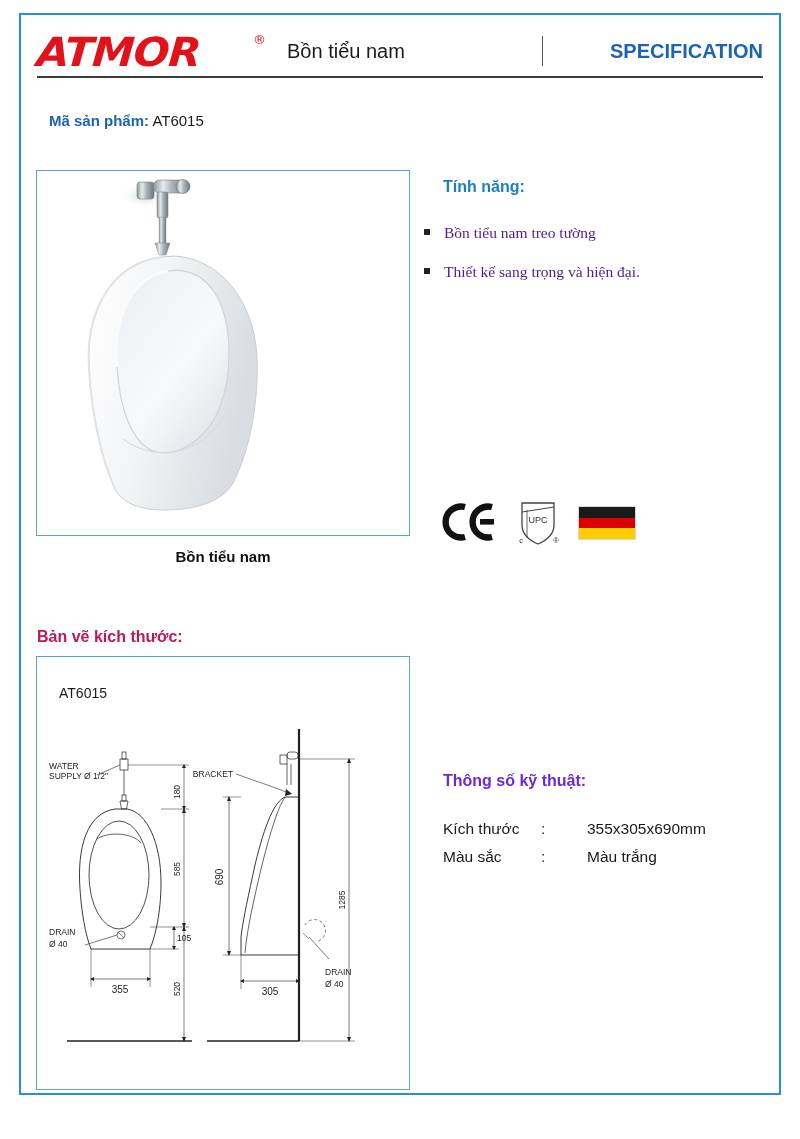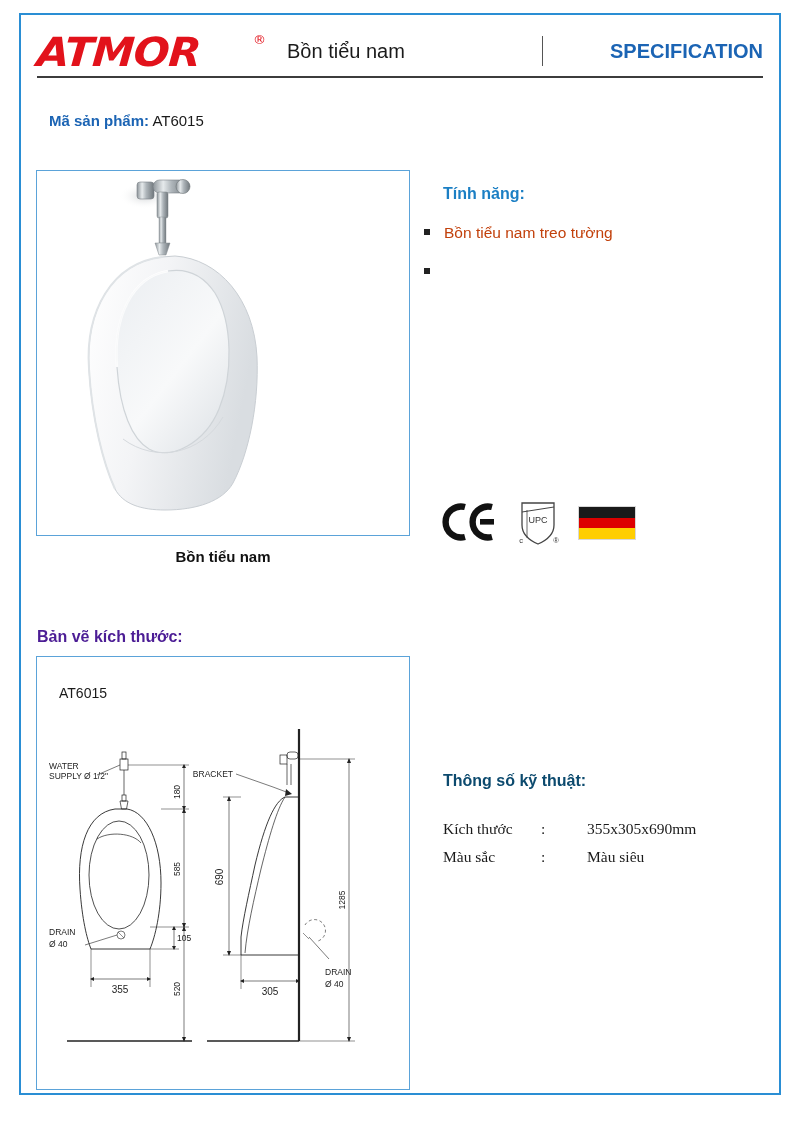--- a/index.html
+++ b/index.html
@@ -140,36 +140,36 @@
   .urinal-svg { position: absolute; left: 0; top: 0; }
 
   
   .features-title {
     position: absolute;
     left: 443px;
     top: 178px;
     font-size: 16px;
     font-weight: bold;
     color: #1b7fc4;
-    margin-top: 7px;
   }
   .features-list {
     position: absolute;
     left: 420px;
     top: 222px;
     width: 340px;
   }
   .feature-item {
     position: relative;
     padding-left: 24px;
     margin-bottom: 17px;
     font-size: 15.5px;
     line-height: 1.42;
-    color: #c2410c;
+    color: #4c1d95;
     text-align: justify;
+    font-family: Liberation Serif, serif;
   }
   .feature-item:last-child { margin-bottom: 0; }
   .feature-item .bullet {
     position: absolute;
     left: 4px;
     top: 7px;
     width: 6px;
     height: 6px;
     background: #222;
   }
@@ -204,21 +204,21 @@
   }
   .flag-band { width: 100%; height: 33.33%; }
 
   
   .drawing-title {
     position: absolute;
     left: 37px;
     top: 628px;
     font-size: 16px;
     font-weight: bold;
-    color: #4c1d95;
+    color: #be185d;
   }
   .drawing-box {
     position: absolute;
     left: 36px;
     top: 656px;
     width: 374px;
     height: 434px;
     border: 1px solid #5ba3d9;
     background: #fff;
     box-sizing: border-box;
@@ -231,30 +231,29 @@
     color: #1a1a1a;
   }
 
   
   .tech-title {
     position: absolute;
     left: 443px;
     top: 772px;
     font-size: 16px;
     font-weight: bold;
-    color: #0c4a6e;
+    color: #6d28d9;
   }
   .tech-rows {
     position: absolute;
     left: 443px;
     top: 820px;
     width: 320px;
     font-size: 15.5px;
     color: #1a1a1a;
-    font-family: Liberation Serif, serif;
   }
   .tech-row {
     display: flex;
     margin-bottom: 10px;
   }
   .tech-key { width: 98px; flex: none; }
   .tech-sep { width: 10px; flex: none; }
   .tech-val { flex: 1; margin-left: 36px; }
 </style>
 </head>
@@ -340,20 +339,21 @@
 <div class="features-list">
   <div class="feature-item">
     <span class="bullet"></span>
     <span>Bồn tiểu nam treo tường</span>
   </div>
   <div class="feature-item">
     <span class="bullet"></span>
   </div>
   <div class="feature-item">
     <span class="bullet"></span>
+    <span>Thiết kế sang trọng và hiện đại.</span>
   </div>
 </div>
 
 <div class="certs">
 
   <svg class="cert-ce" width="56" height="40" viewBox="0 0 56 40">
     <path d="M25 5 A 15.5 15.5 0 1 0 25 35" fill="none" stroke="#111" stroke-width="6.4"></path>
     <path d="M52 5 A 15.5 15.5 0 1 0 52 35" fill="none" stroke="#111" stroke-width="6.4"></path>
     <rect x="40" y="17" width="14" height="5.6" fill="#111"></rect>
   </svg>
@@ -497,15 +497,15 @@
 <div class="tech-title">Thông số kỹ thuật:</div>
 <div class="tech-rows">
   <div class="tech-row">
     <span class="tech-key">Kích thước</span>
     <span class="tech-sep">:</span>
     <span class="tech-val">355x305x690mm</span>
   </div>
   <div class="tech-row">
     <span class="tech-key">Màu sắc</span>
     <span class="tech-sep">:</span>
-    <span class="tech-val">Màu siêu</span>
+    <span class="tech-val">Màu trắng</span>
   </div>
 </div>
 
 </body></html>

